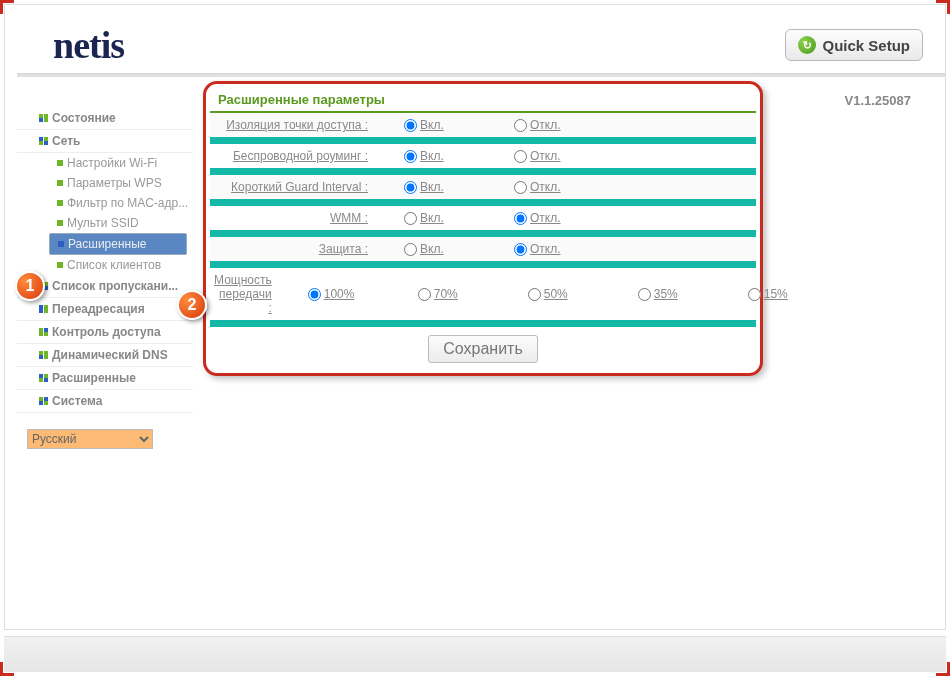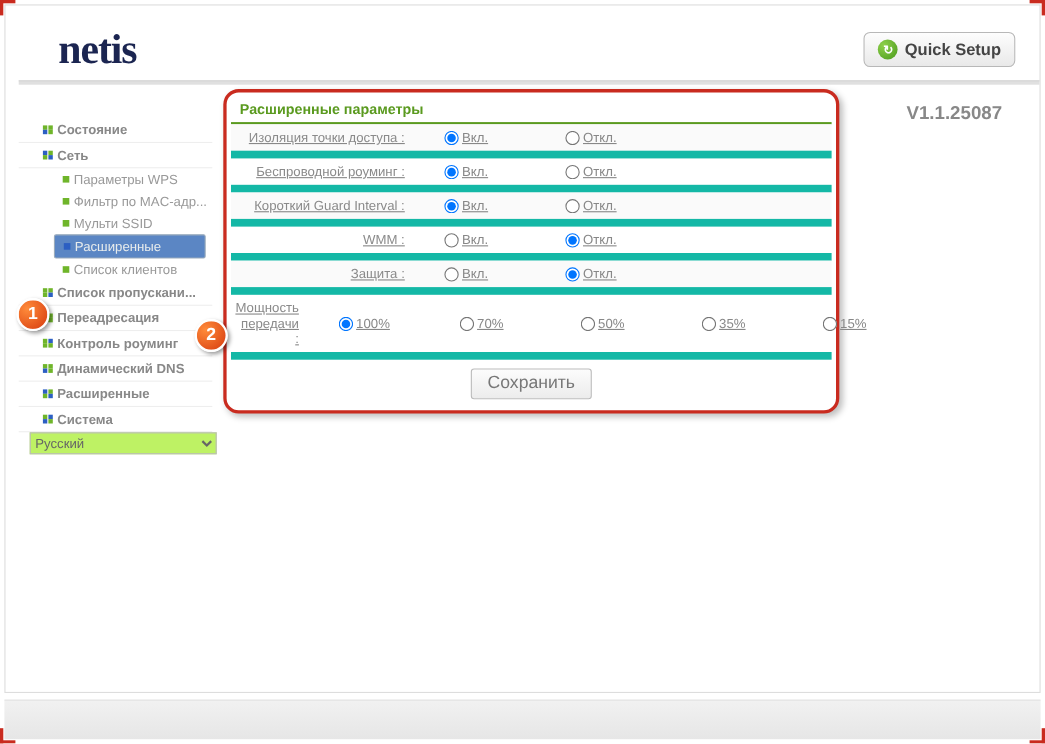--- a/index.html
+++ b/index.html
@@ -59,21 +59,21 @@
     background: #e0e0e0;
     margin: 0 0 0 0;
     border-top: 1px solid #d5d5d5;
   }
   .version {
     position: absolute;
     right: 34px;
     top: 88px;
     color: #888;
     font-weight: bold;
-    font-size: 17px;
+    font-size: 13px;
   }
   .layout {
     display: flex;
     height: calc(100% - 70px);
   }
   .sidebar {
     width: 176px;
     padding: 30px 0 0 0;
     position: relative;
   }
@@ -114,26 +114,26 @@
   .nav-sub.selected {
     background: #5b86c4;
     color: #e8ecec;
     border-radius: 2px;
     border: 1px solid #9ab;
     margin: 0 6px 0 32px;
     padding-left: 8px;
   }
   .nav-sub.selected .sqs { background:#2c5fc2; }
   .lang-select {
-    margin: 0 6px 0 10px;
-    width: 170px;
+    margin: 16px 6px 0 10px;
+    width: 126px;
     font-size: 12px;
     height: 20px;
     border: 1px solid #bbb;
-    background: #bef264;
+    background: #fdba74;
     color: #666;
   }
   .main {
     flex: 1;
     padding: 4px 150px 0 10px;
   }
   .panel-outline {
     border: 3px solid #c92b1f;
     border-radius: 14px;
     padding: 0;
@@ -253,20 +253,24 @@
         <span class="sq">
             <i class="b"></i>
             <i class="g"></i>
             <i class="g"></i>
             <i class="b"></i>
           </span>
         <span>Сеть</span>
       </div>
       <div class="nav-sub">
           <span class="sqs"></span>
+          <span>Настройки Wi-Fi</span>
+        </div>
+      <div class="nav-sub">
+          <span class="sqs"></span>
           <span>Параметры WPS</span>
         </div>
       <div class="nav-sub">
           <span class="sqs"></span>
           <span>Фильтр по MAC-адр...</span>
         </div>
       <div class="nav-sub">
           <span class="sqs"></span>
           <span>Мульти SSID</span>
         </div>
@@ -297,21 +301,21 @@
           </span>
           <span>Переадресация</span>
         </div>
       <div class="nav-item">
           <span class="sq">
             <i class="g"></i>
             <i class="b"></i>
             <i class="g"></i>
             <i class="g"></i>
           </span>
-          <span>Контроль роуминг</span>
+          <span>Контроль доступа</span>
         </div>
       <div class="nav-item">
           <span class="sq">
             <i class="g"></i>
             <i class="g"></i>
             <i class="b"></i>
             <i class="g"></i>
           </span>
           <span>Динамический DNS</span>
         </div>

